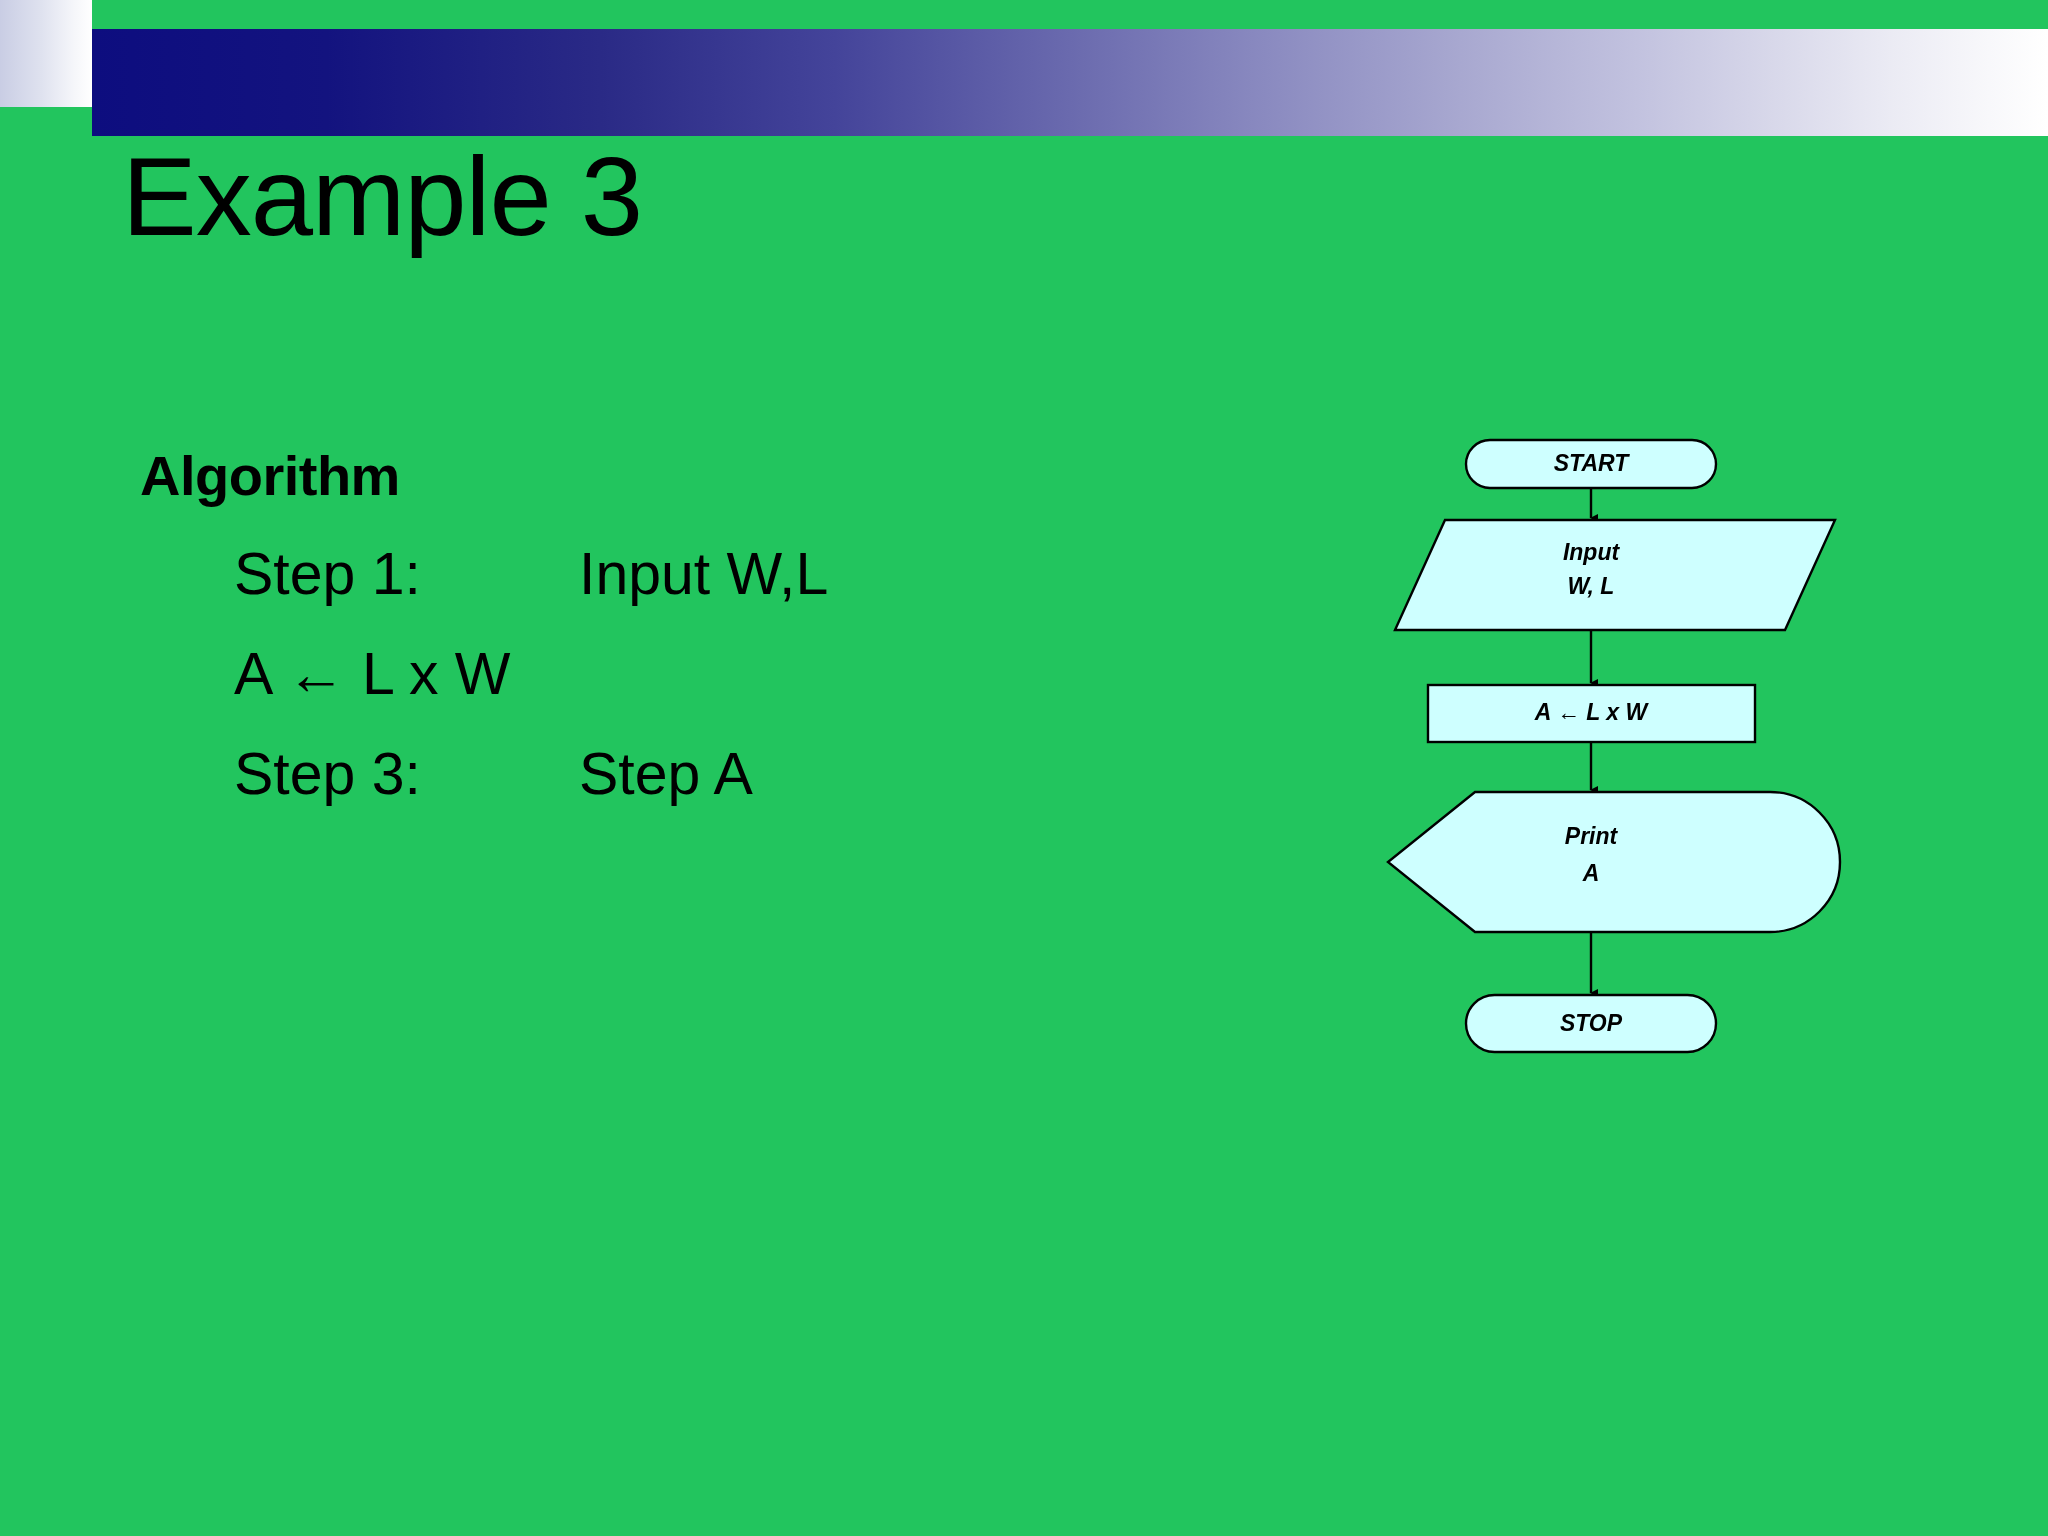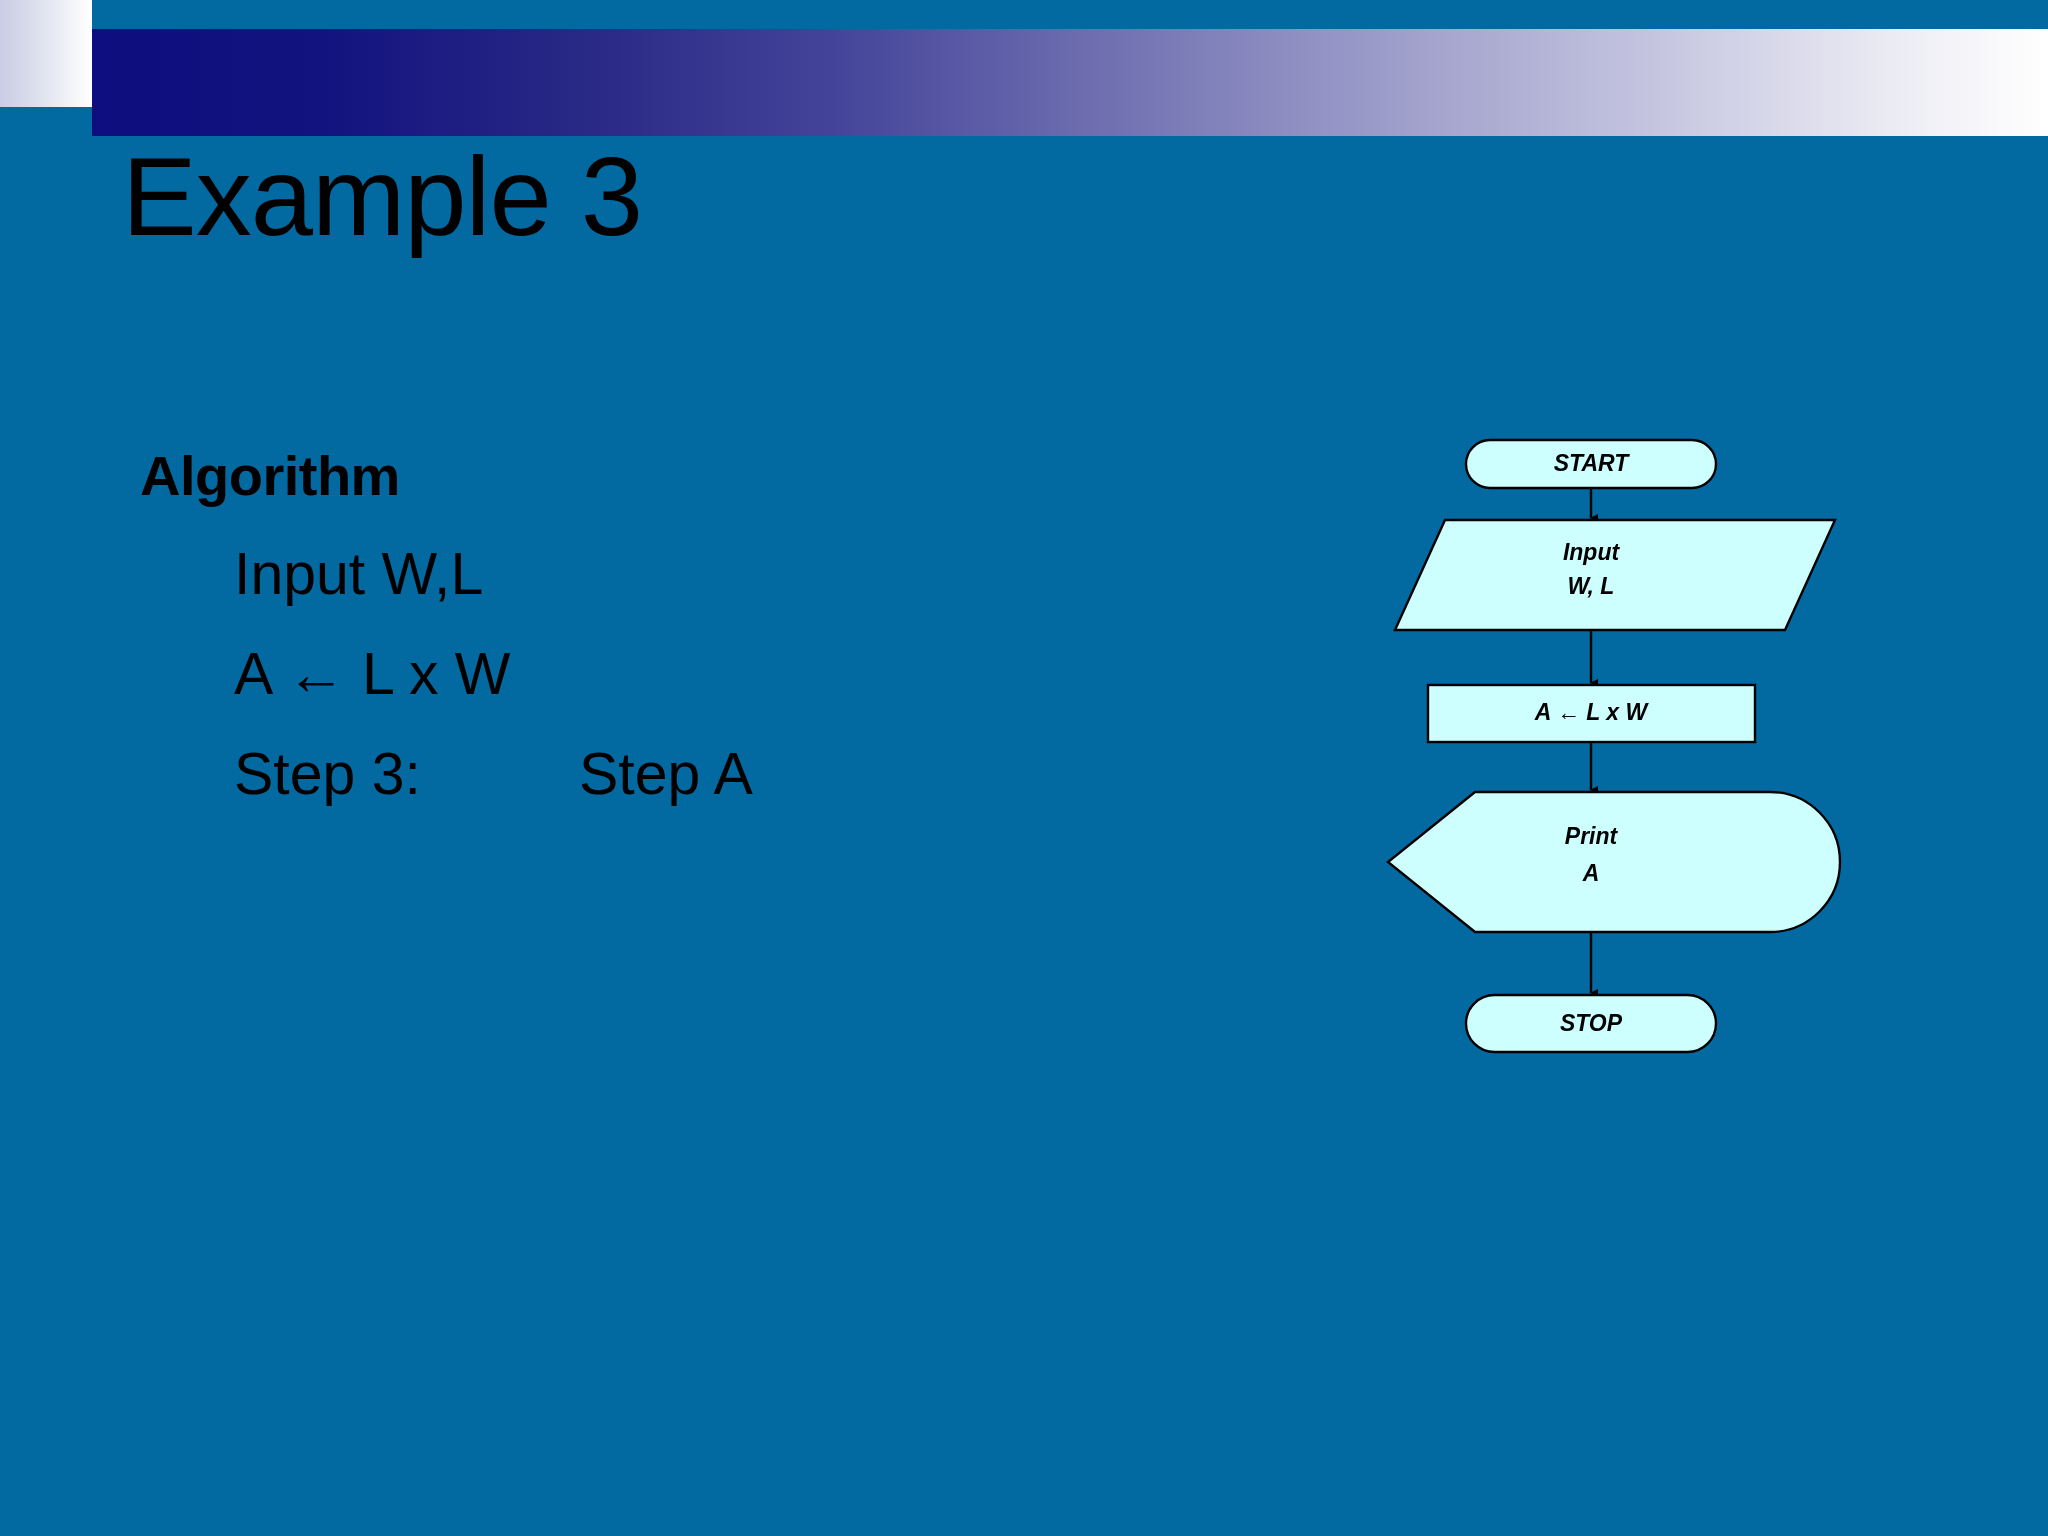--- a/index.html
+++ b/index.html
@@ -6,21 +6,21 @@
   html, body { width:2048px; height:1536px; }
   body {
     background:#ffffff;
     font-family:"Liberation Sans", sans-serif;
     color:#000000;
     overflow:hidden;
     position:relative;
   }
 
   
-  #slide { position:absolute; inset:0; width:2048px; height:1536px; background:#0369a1; }
+  #slide { position:absolute; inset:0; width:2048px; height:1536px; background:#22c55e; }
 
   #corner-block {
     position:absolute; left:0; top:0; width:92px; height:107px;
     background:linear-gradient(to right, #c9cde4 0%, #dfe2ef 45%, #f5f6fa 80%, #ffffff 100%);
   }
   #header-bar {
     position:absolute; left:92px; top:29px; width:1956px; height:107px;
     background:linear-gradient(to right,
       #0d0d7f 0%, #13137f 12%, #2a2a86 26%, #44449a 38%,
       #6a6aae 50%, #8a8ac0 60%, #a8a8d0 70%, #c2c2df 79%,
@@ -69,20 +69,21 @@
   <div id="corner-block"></div>
   <div id="header-bar"></div>
 
   <h1 id="page-title">Example 3</h1>
 
   <div id="algorithm-block">
     <div id="algorithm-heading">Algorithm</div>
 
     <div id="step-list">
       <div class="step-row">
+        <span class="step-label">Step 1:</span>
         <span class="step-value">Input W,L</span>
       </div>
       <div class="step-row">
         <span class="step-value">A ← L  x  W</span>
       </div>
       <div class="step-row">
         <span class="step-label">Step 3:</span>
         <span class="step-value">Step A</span>
       </div>
     </div>

